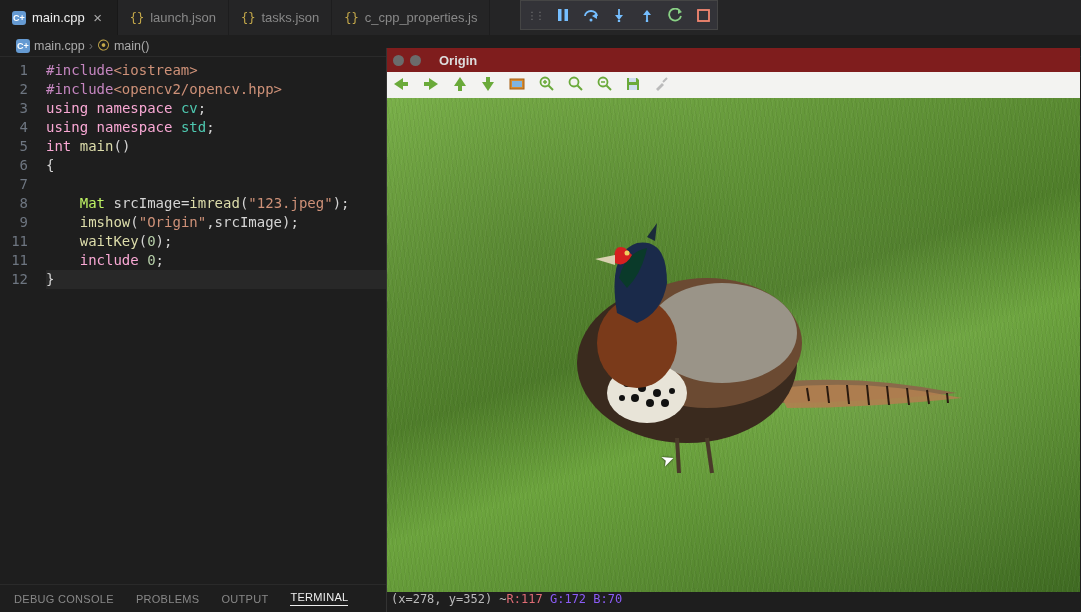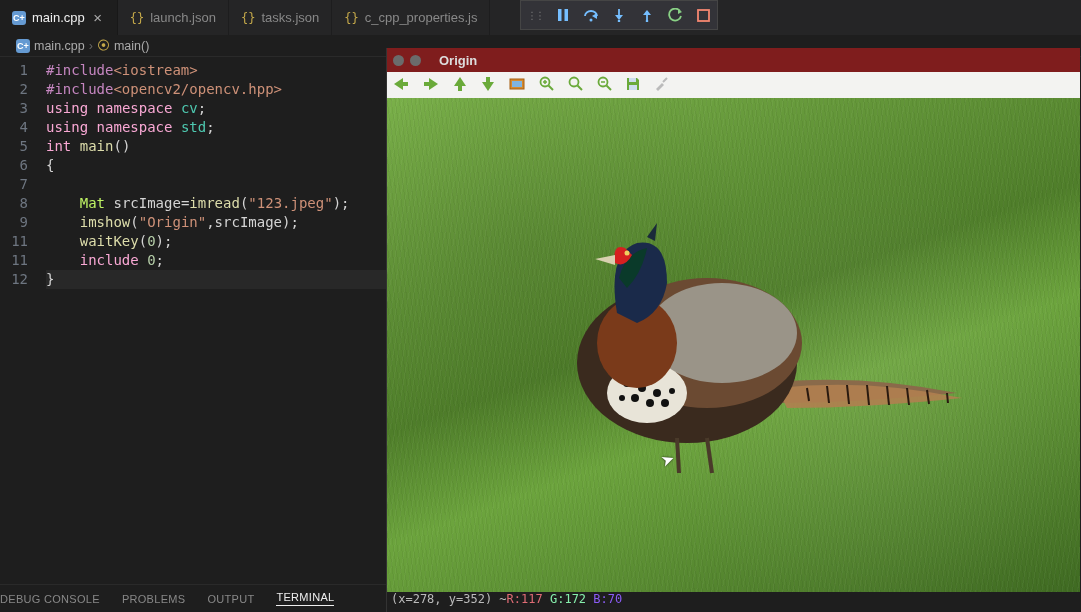--- a/index.html
+++ b/index.html
@@ -71,21 +71,21 @@
   .tok-fn   { color:#dcdcaa; }
   .tok-str  { color:#ce9178; }
   .tok-num  { color:#b5cea8; }
   .tok-punc { color:#d4d4d4; }
   .line12 { background: rgba(90,90,90,0.18); }
   
   .panelbar {
     position:absolute; left:0; bottom:0; height:28px;
     width:386px;
     display:flex; align-items:center;
-    gap: 22px;
+    padding-left: 14px; gap: 22px;
     background:#1e1e1e;
     border-top:1px solid #2a2a2a;
     font-size:11px; letter-spacing:0.3px;
   }
   .panelbar .pt { color:#888; cursor:pointer; }
   .panelbar .pt.active { color:#eee; border-bottom:1px solid #eee; padding-bottom:2px;}
   
   .debugbar {
     position:absolute;
     top:0; left:520px;
@@ -119,21 +119,21 @@
     display:flex; align-items:center;
     padding: 0 6px; gap: 14px;
   }
   .imgwin .toolbar span { cursor:pointer; font-size:15px; }
   .imgwin .canvas { flex:1; background:#5a8a3a; position:relative; overflow:hidden;}
   .imgwin .status {
     height:20px; background:#1e1e1e; color:#bbb;
     font-family: monospace; font-size:12px;
     display:flex; align-items:flex-start; padding-left:4px;
   }
-  .imgwin .status .r{color:#e06c75;} .imgwin .status .g{color:#86efac;} .imgwin .status .b{color:#8b5cf6;}
+  .imgwin .status .r{color:#e06c75;} .imgwin .status .g{color:#8b5cf6;} .imgwin .status .b{color:#8b5cf6;}
   
   .grass {
     position:absolute; inset:0;
     background:
       radial-gradient(circle at 20% 30%, rgba(0,0,0,0.08), transparent 35%),
       radial-gradient(circle at 70% 60%, rgba(255,255,255,0.06), transparent 40%),
       linear-gradient(160deg,#7bb24a 0%,#4f7e2a 45%,#6ca43d 60%,#3f6a22 100%);
   }
   .grass::after{
     content:""; position:absolute; inset:0;

